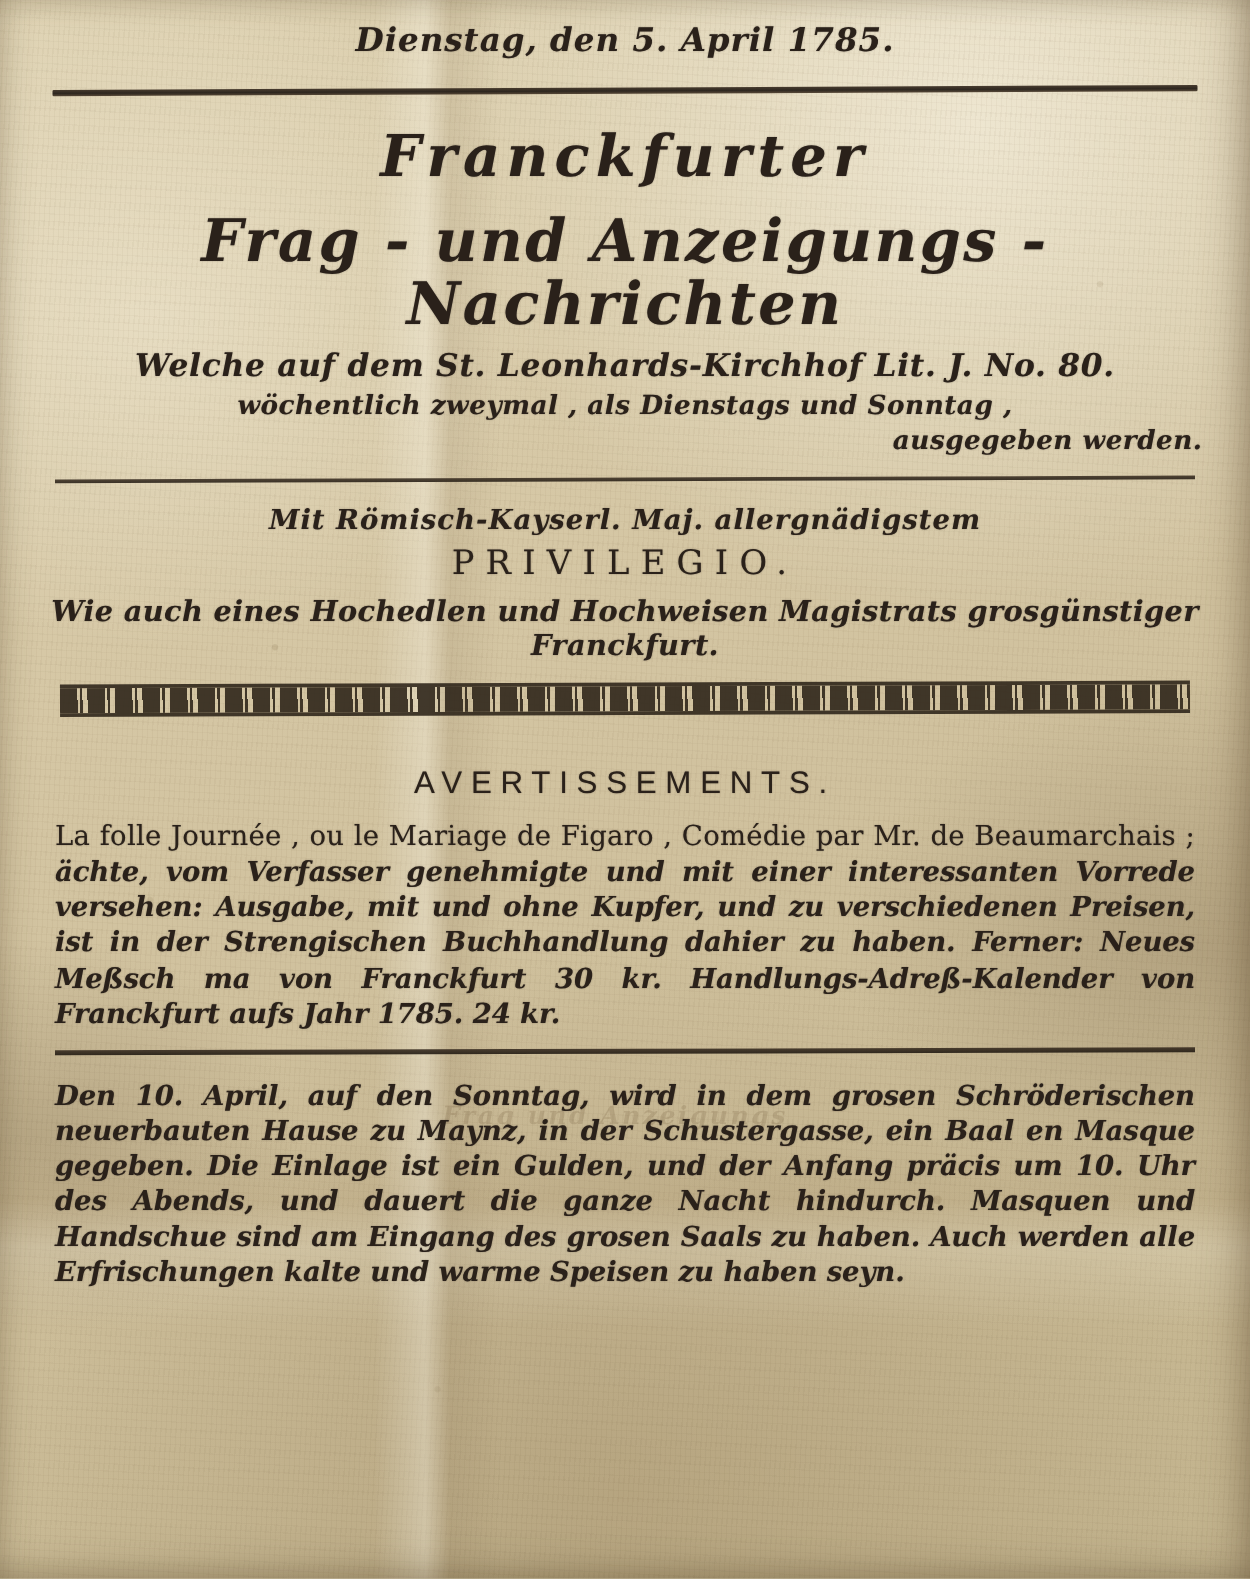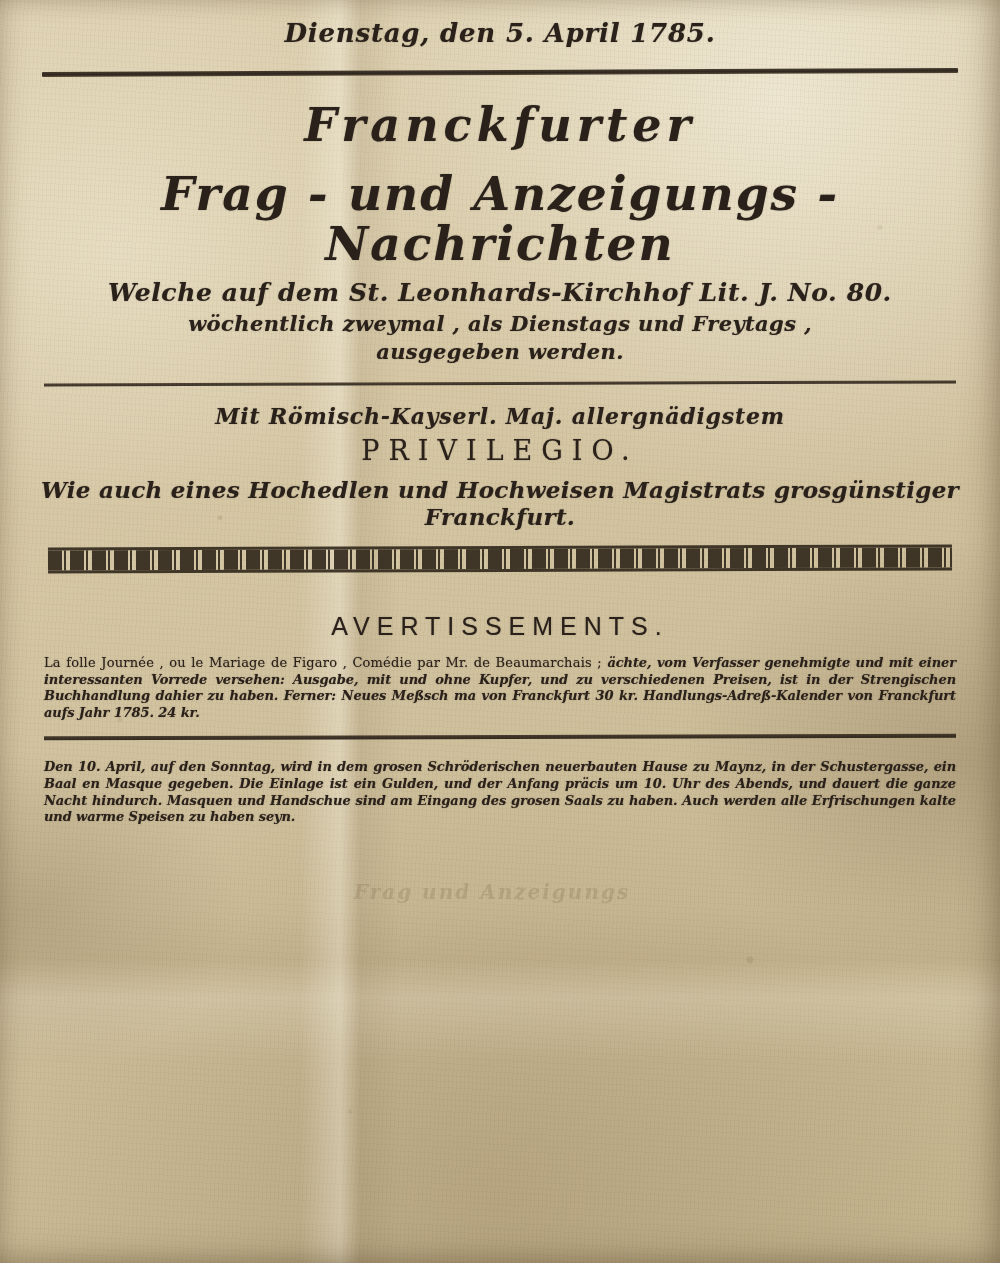--- a/index.html
+++ b/index.html
@@ -147,20 +147,21 @@
   }
   .sub-2 {
     margin-top: 4px;
     font-size: 21px;
     letter-spacing: .4px;
   }
   .sub-3 {
     margin-top: 3px;
     font-size: 21px;
     letter-spacing: .4px;
+    text-align: right;
   }
 
   .priv-1 {
     margin-top: 18px;
     font-size: 22px;
     letter-spacing: .8px;
   }
   .priv-2 {
     margin-top: 6px;
     font-size: 27px;
@@ -194,21 +195,21 @@
   .avert {
     margin-top: 40px;
     font-size: 25px;
     letter-spacing: 7px;
     font-family: Liberation Sans, sans-serif;
     font-weight: 500;
   }
 
   .ad {
     margin-top: 14px;
-    font-size: 13px;
+    font-size: 22px;
     line-height: 1.28;
     text-align: justify;
     font-family: "DejaVu Serif", serif;
     font-weight: 700;
     font-style: italic;
     letter-spacing: -0.1px;
     padding: 0 6px;
   }
   .ad .roman {
     font-style: normal;
@@ -247,21 +248,21 @@
   <div id="content">
 
     <div class="center issue-date fraktur ink">Dienstag,  den 5. April 1785.</div>
 
     <div class="rule-thick"></div>
 
     <div class="center title-1 fraktur ink">Franckfurter</div>
     <div class="center title-2 fraktur ink">Frag - und  Anzeigungs - Nachrichten</div>
 
     <div class="center sub-1 fraktur ink">Welche auf dem St. Leonhards-Kirchhof Lit. J. No. 80.</div>
-    <div class="center sub-2 fraktur ink">wöchentlich zweymal ,  als Dienstags und Freytags ,</div>
+    <div class="center sub-2 fraktur ink">wöchentlich zweymal ,  als Dienstags und Sonntag ,</div>
     <div class="center sub-3 fraktur ink">ausgegeben werden.</div>
 
     <div class="rule-thin"></div>
 
     <div class="center priv-1 fraktur ink">Mit Römisch-Kayserl. Maj. allergnädigstem</div>
     <div class="center priv-2 ink">PRIVILEGIO.</div>
     <div class="center priv-3 fraktur ink">Wie auch eines Hochedlen und Hochweisen Magistrats grosgünstiger Franckfurt.</div>
 
     <div class="ornament"></div>
 

